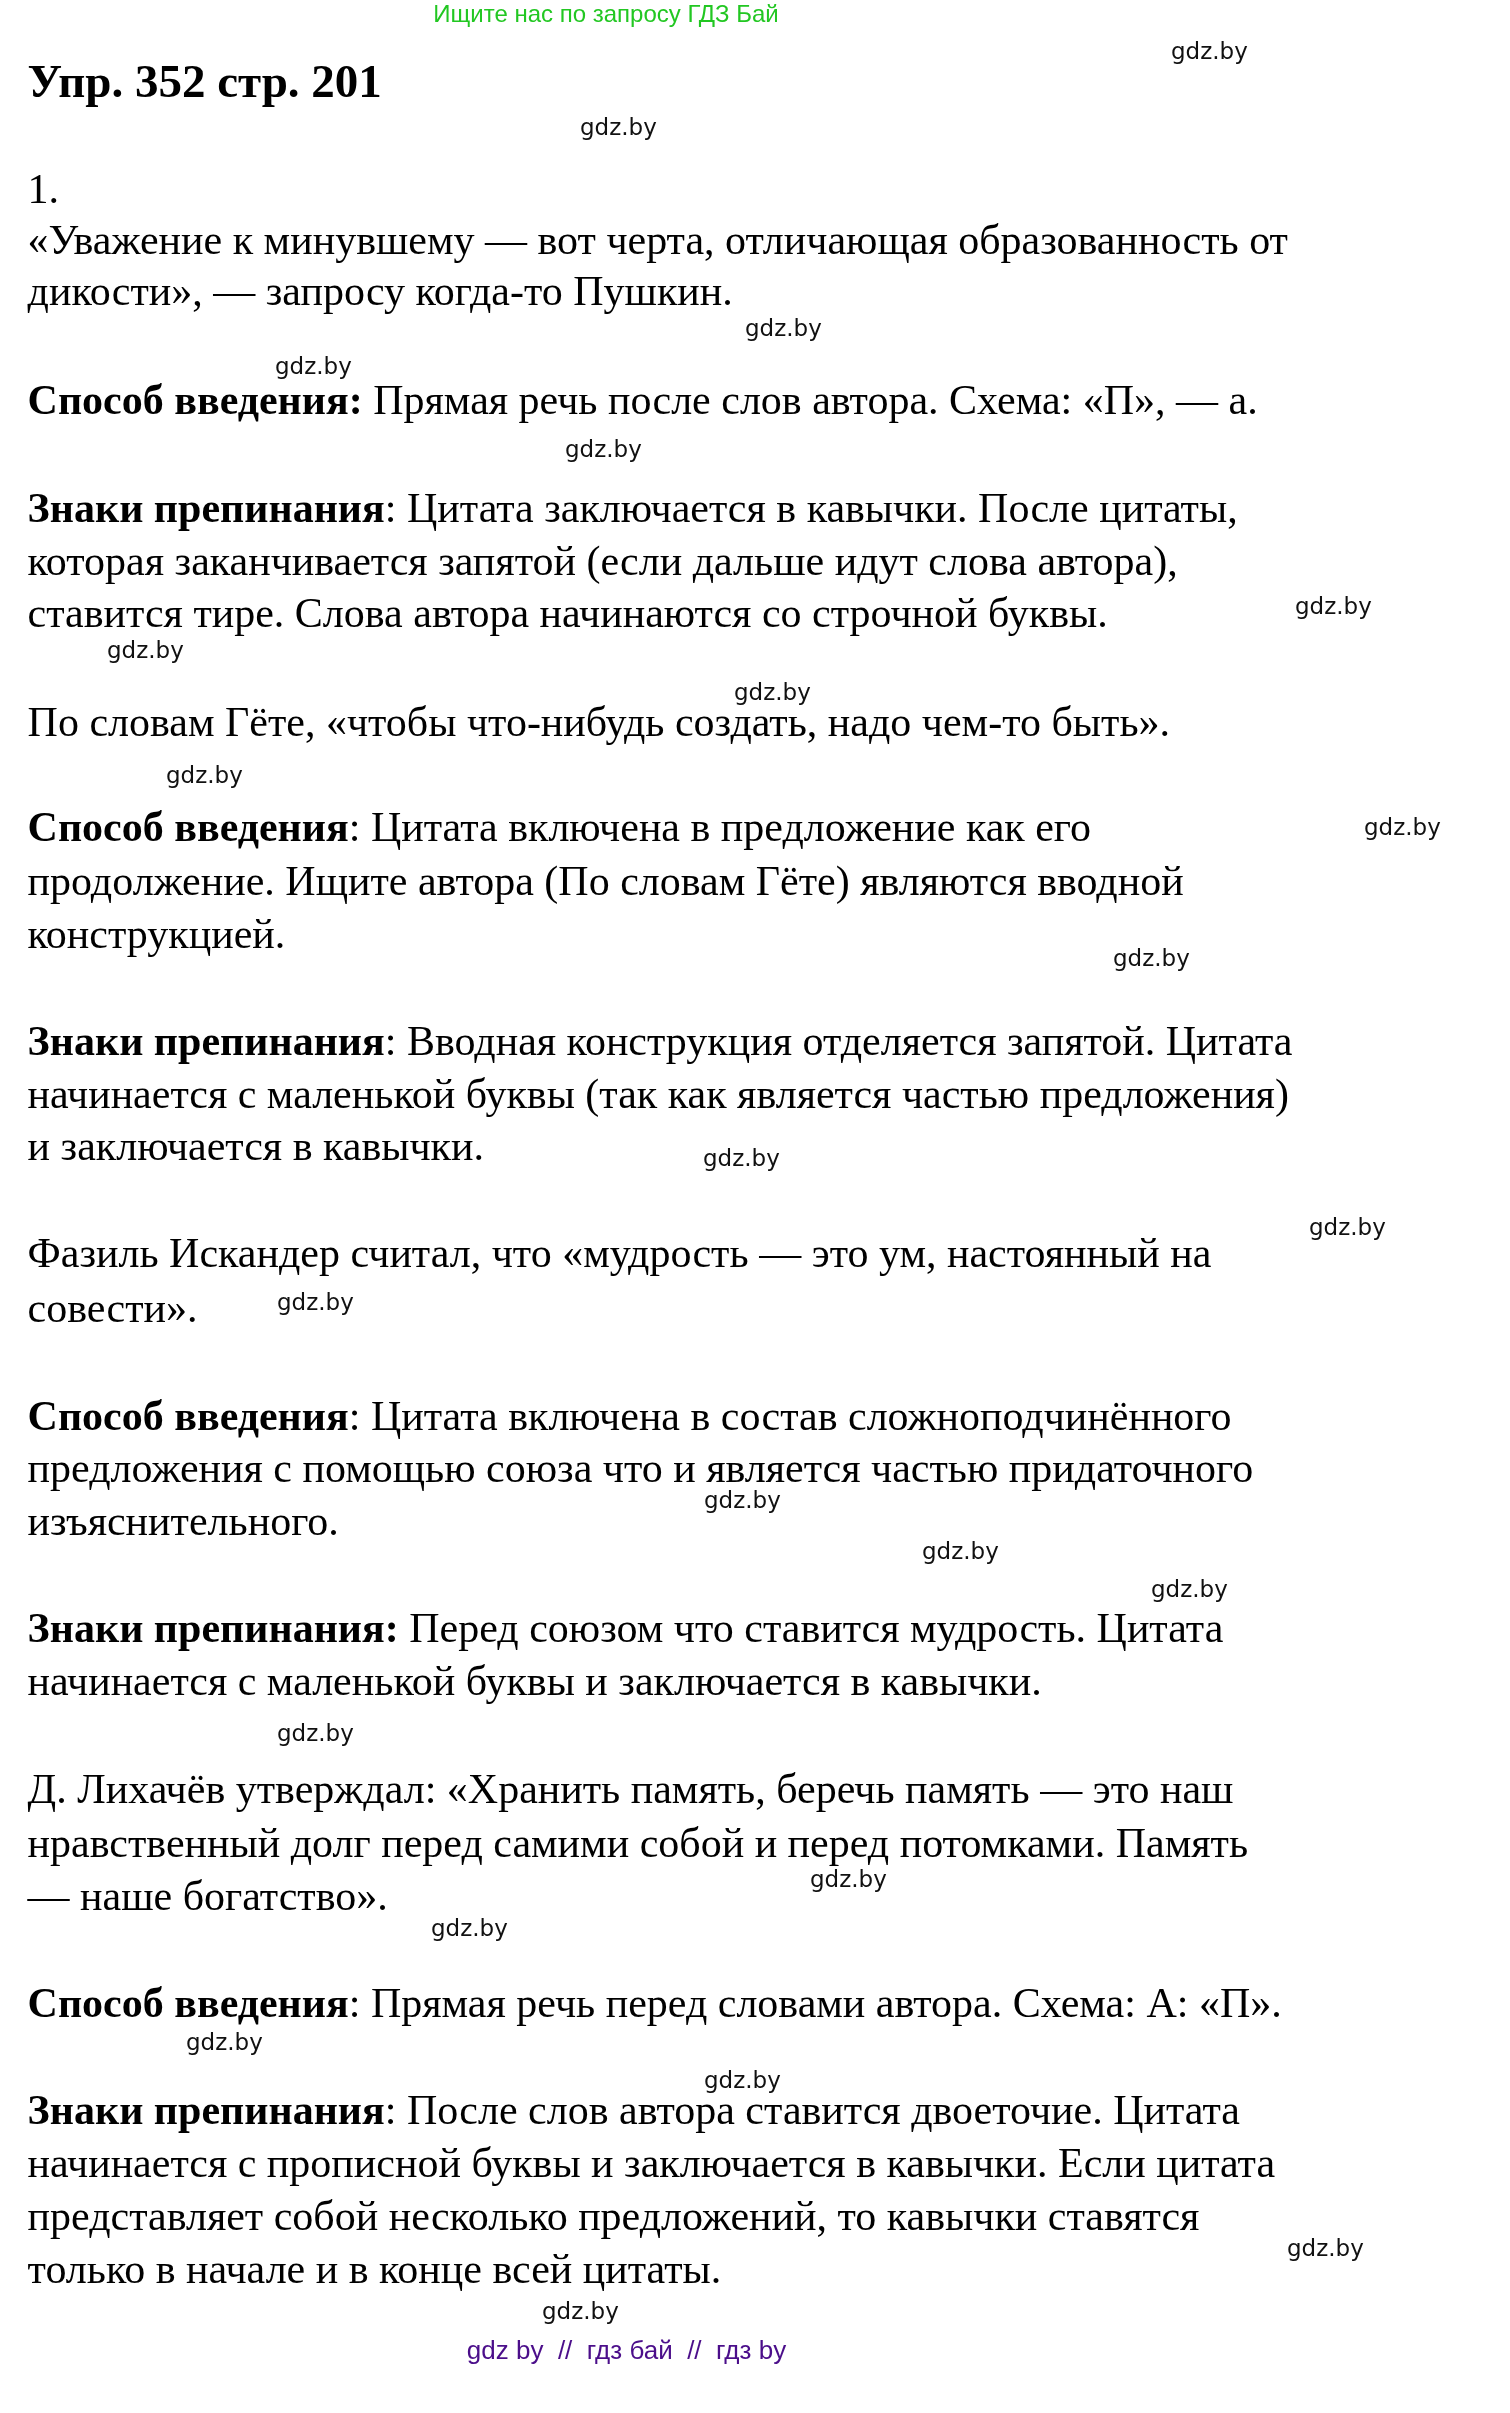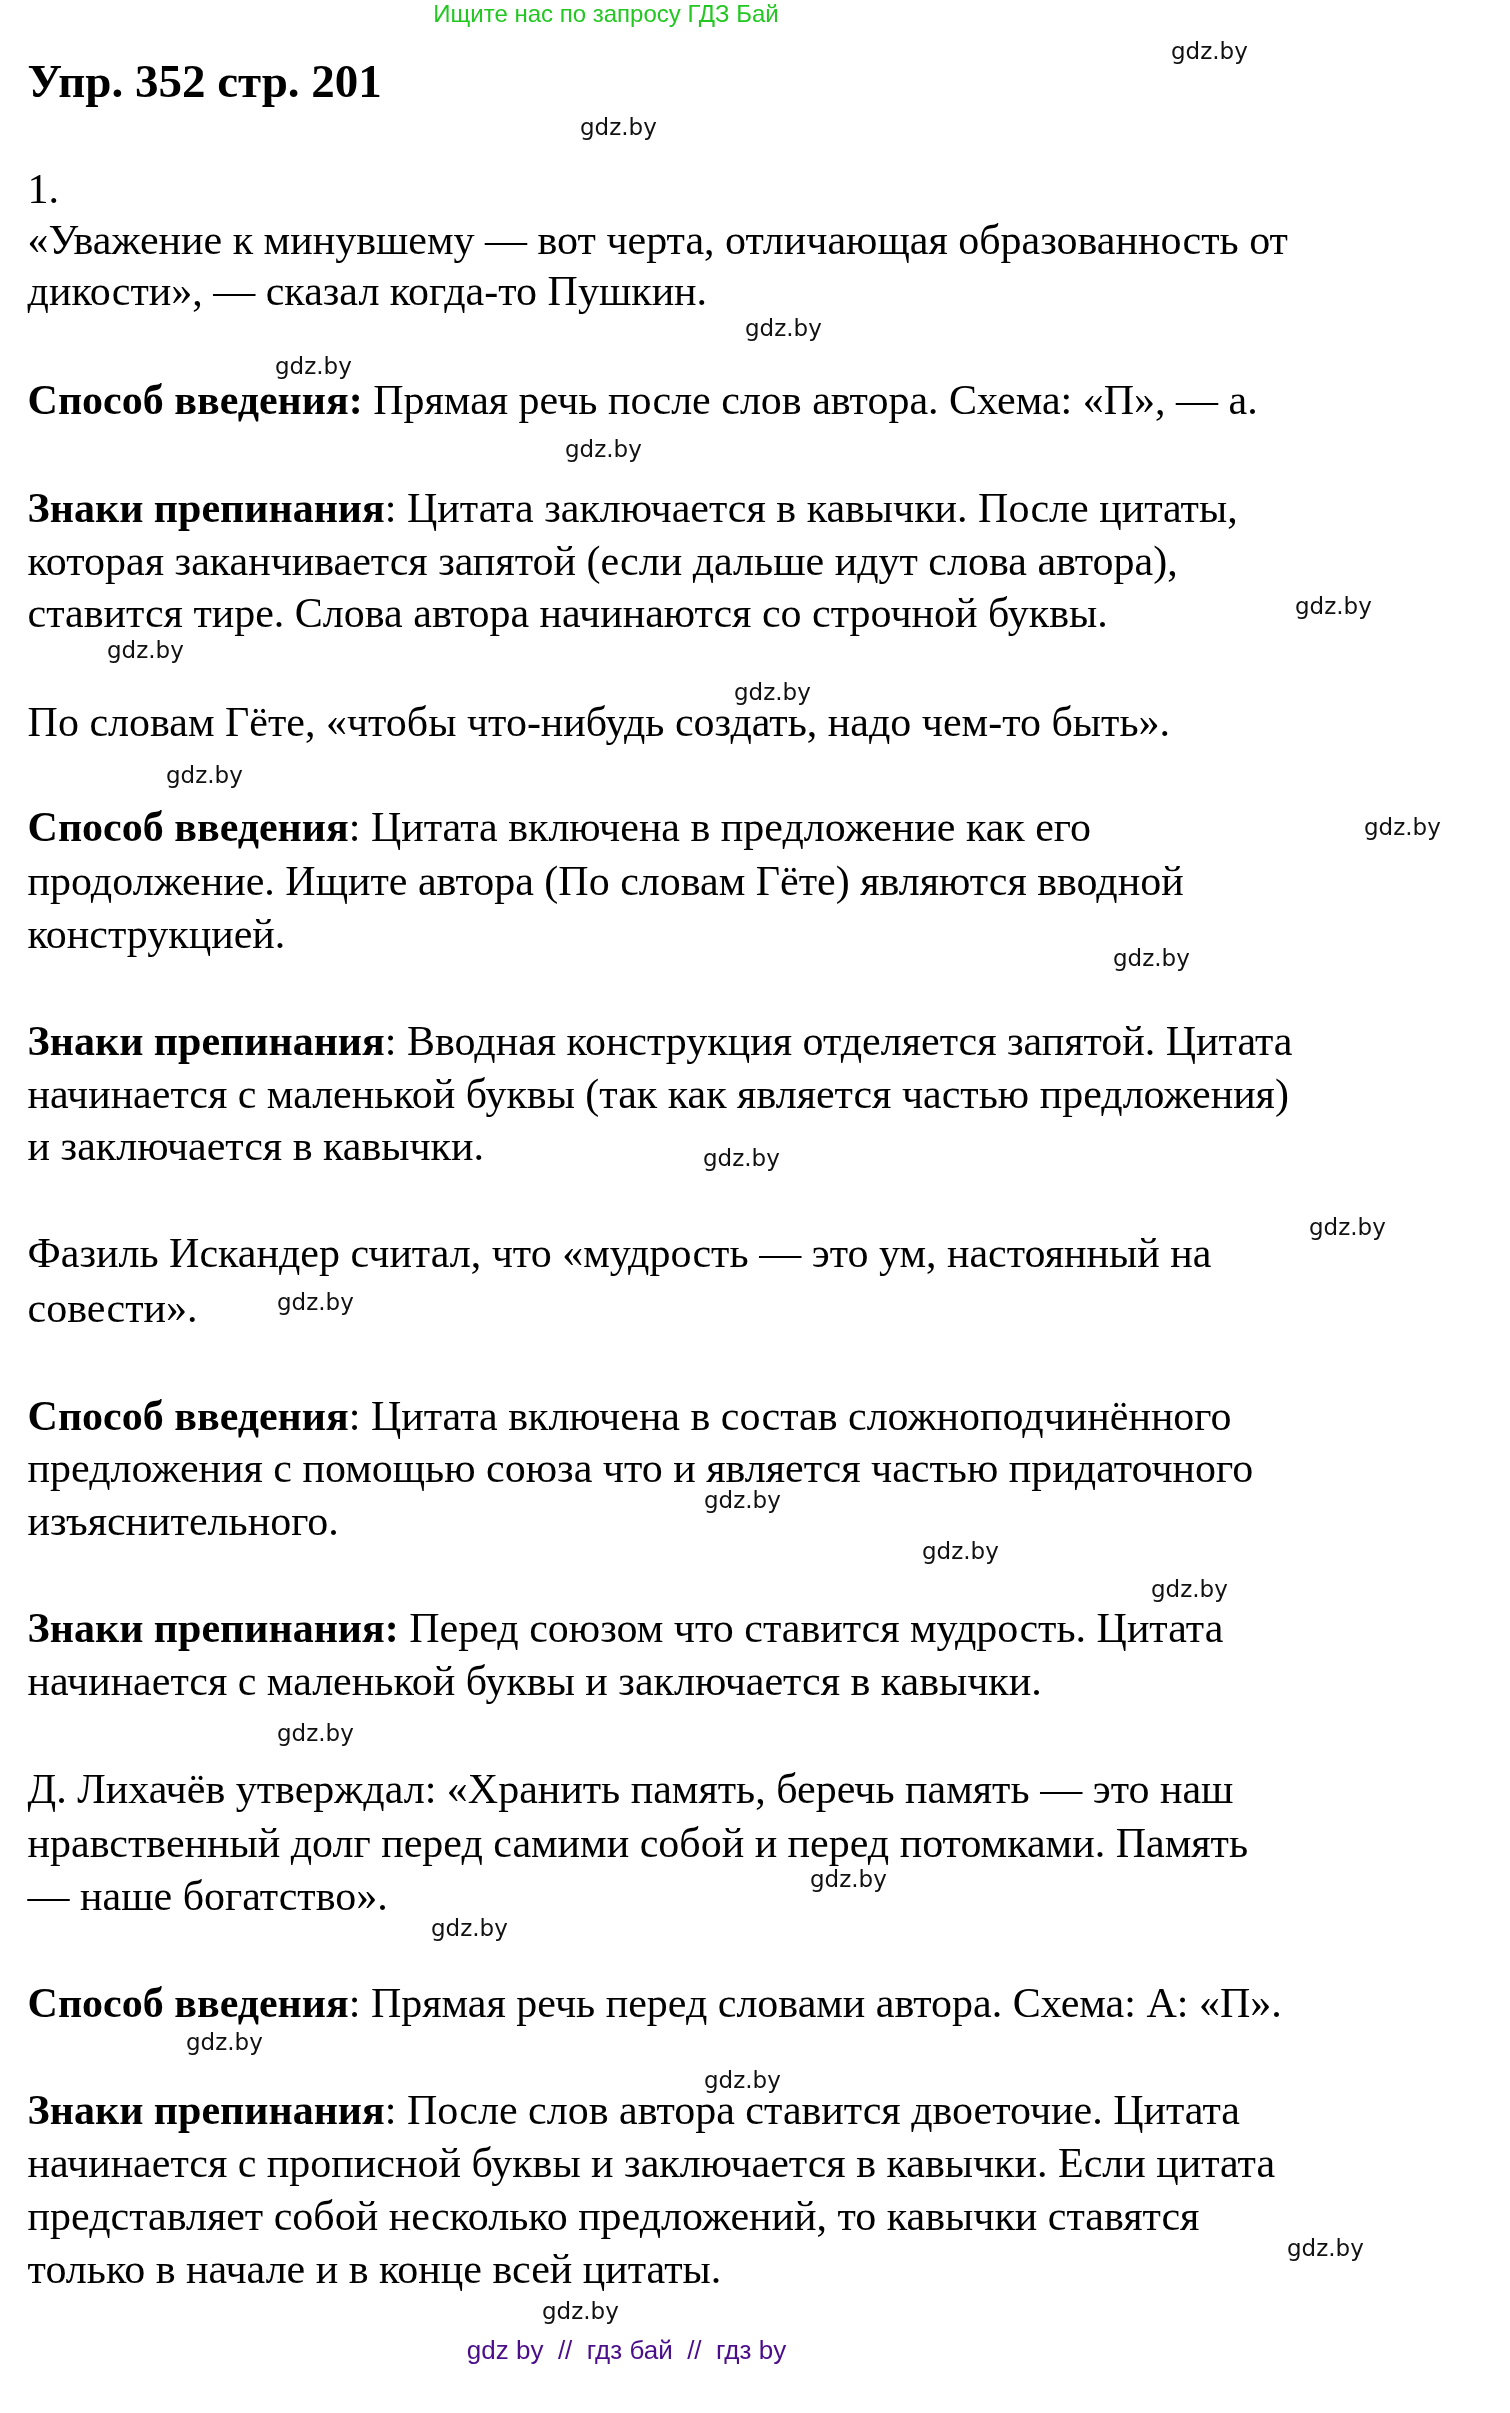--- a/index.html
+++ b/index.html
@@ -43,21 +43,21 @@
   <div class="header-ad" style="top:0px;">Ищите нас по запросу ГДЗ Бай</div>
 
   <div class="title">Упр. 352 стр. 201</div>
 
   <span class="wm" style="left:1171px; top:51px;">gdz.by</span>
   <span class="wm" style="left:580px;  top:127px;">gdz.by</span>
 
   <div class="line" style="top:189px;">1.</div>
 
   <div class="line" style="top:240px;">«Уважение к минувшему — вот черта, отличающая образованность от</div>
-  <div class="line" style="top:291px;">дикости», — сказал когда-то Пушкин.</div>
+  <div class="line" style="top:291px;">дикости», — запросу когда-то Пушкин.</div>
   <span class="wm" style="left:745px; top:328px;">gdz.by</span>
   <span class="wm" style="left:275px; top:366px;">gdz.by</span>
 
   <div class="line" style="top:400px;text-align:center;"><b>Способ введения:</b><span></span> <span>Прямая речь после слов автора. Схема: «П», — а.</span></div>
   <span class="wm" style="left:565px; top:449px;">gdz.by</span>
 
   <div class="line" style="top:508px;"><b>Знаки препинания</b><span>:</span> <span>Цитата заключается в кавычки. После цитаты,</span></div>
   <div class="line" style="top:561px;">которая заканчивается запятой (если дальше идут слова автора),</div>
   <div class="line" style="top:613px;">ставится тире. Слова автора начинаются со строчной буквы.</div>
   <span class="wm" style="left:1295px; top:606px;">gdz.by</span>

